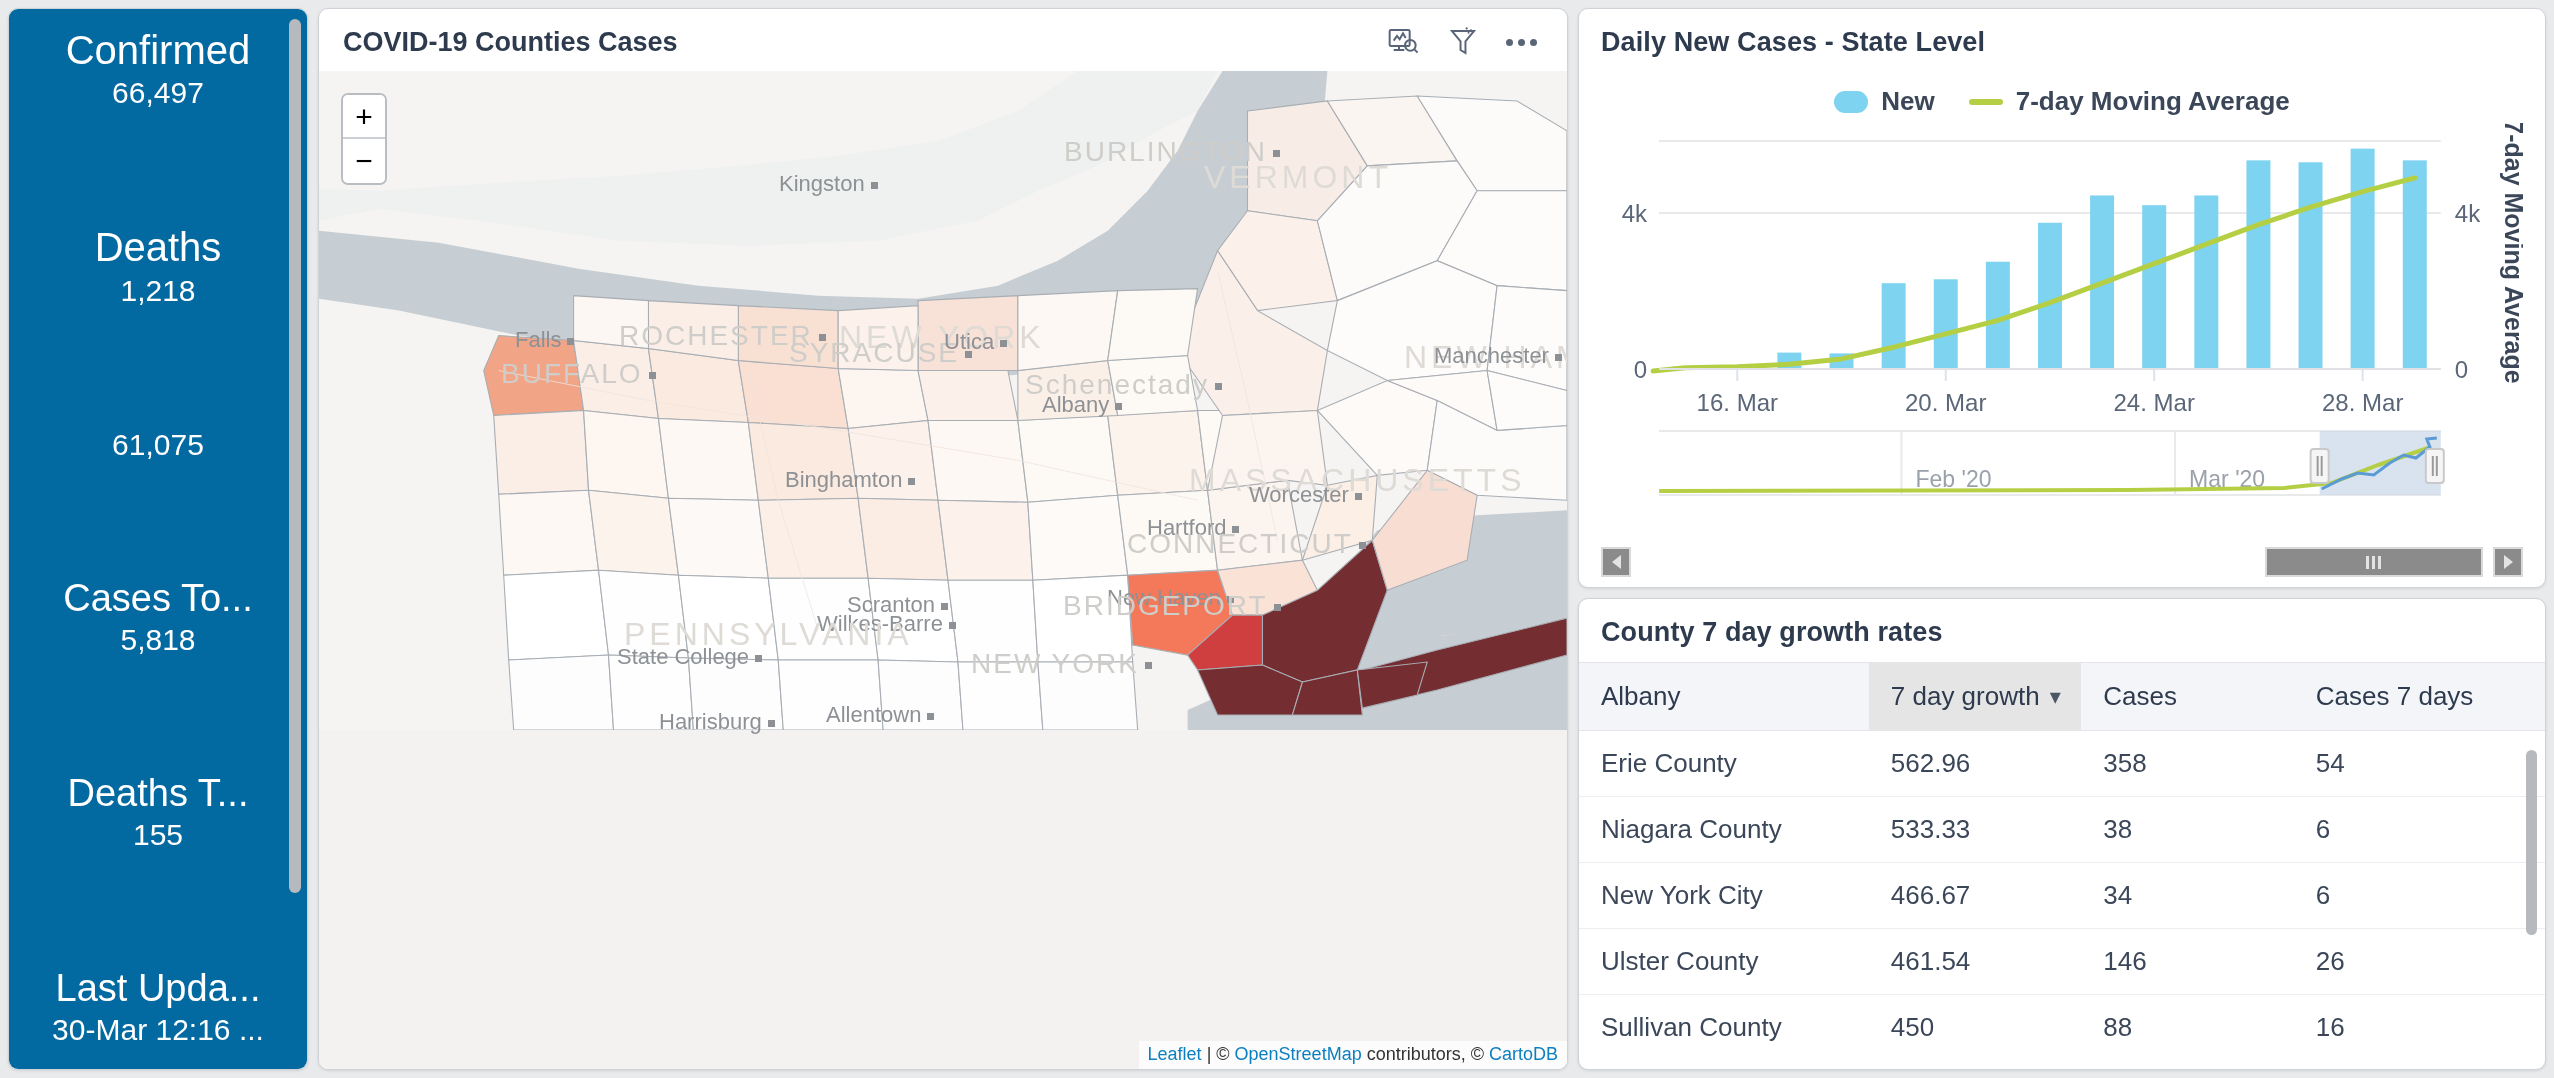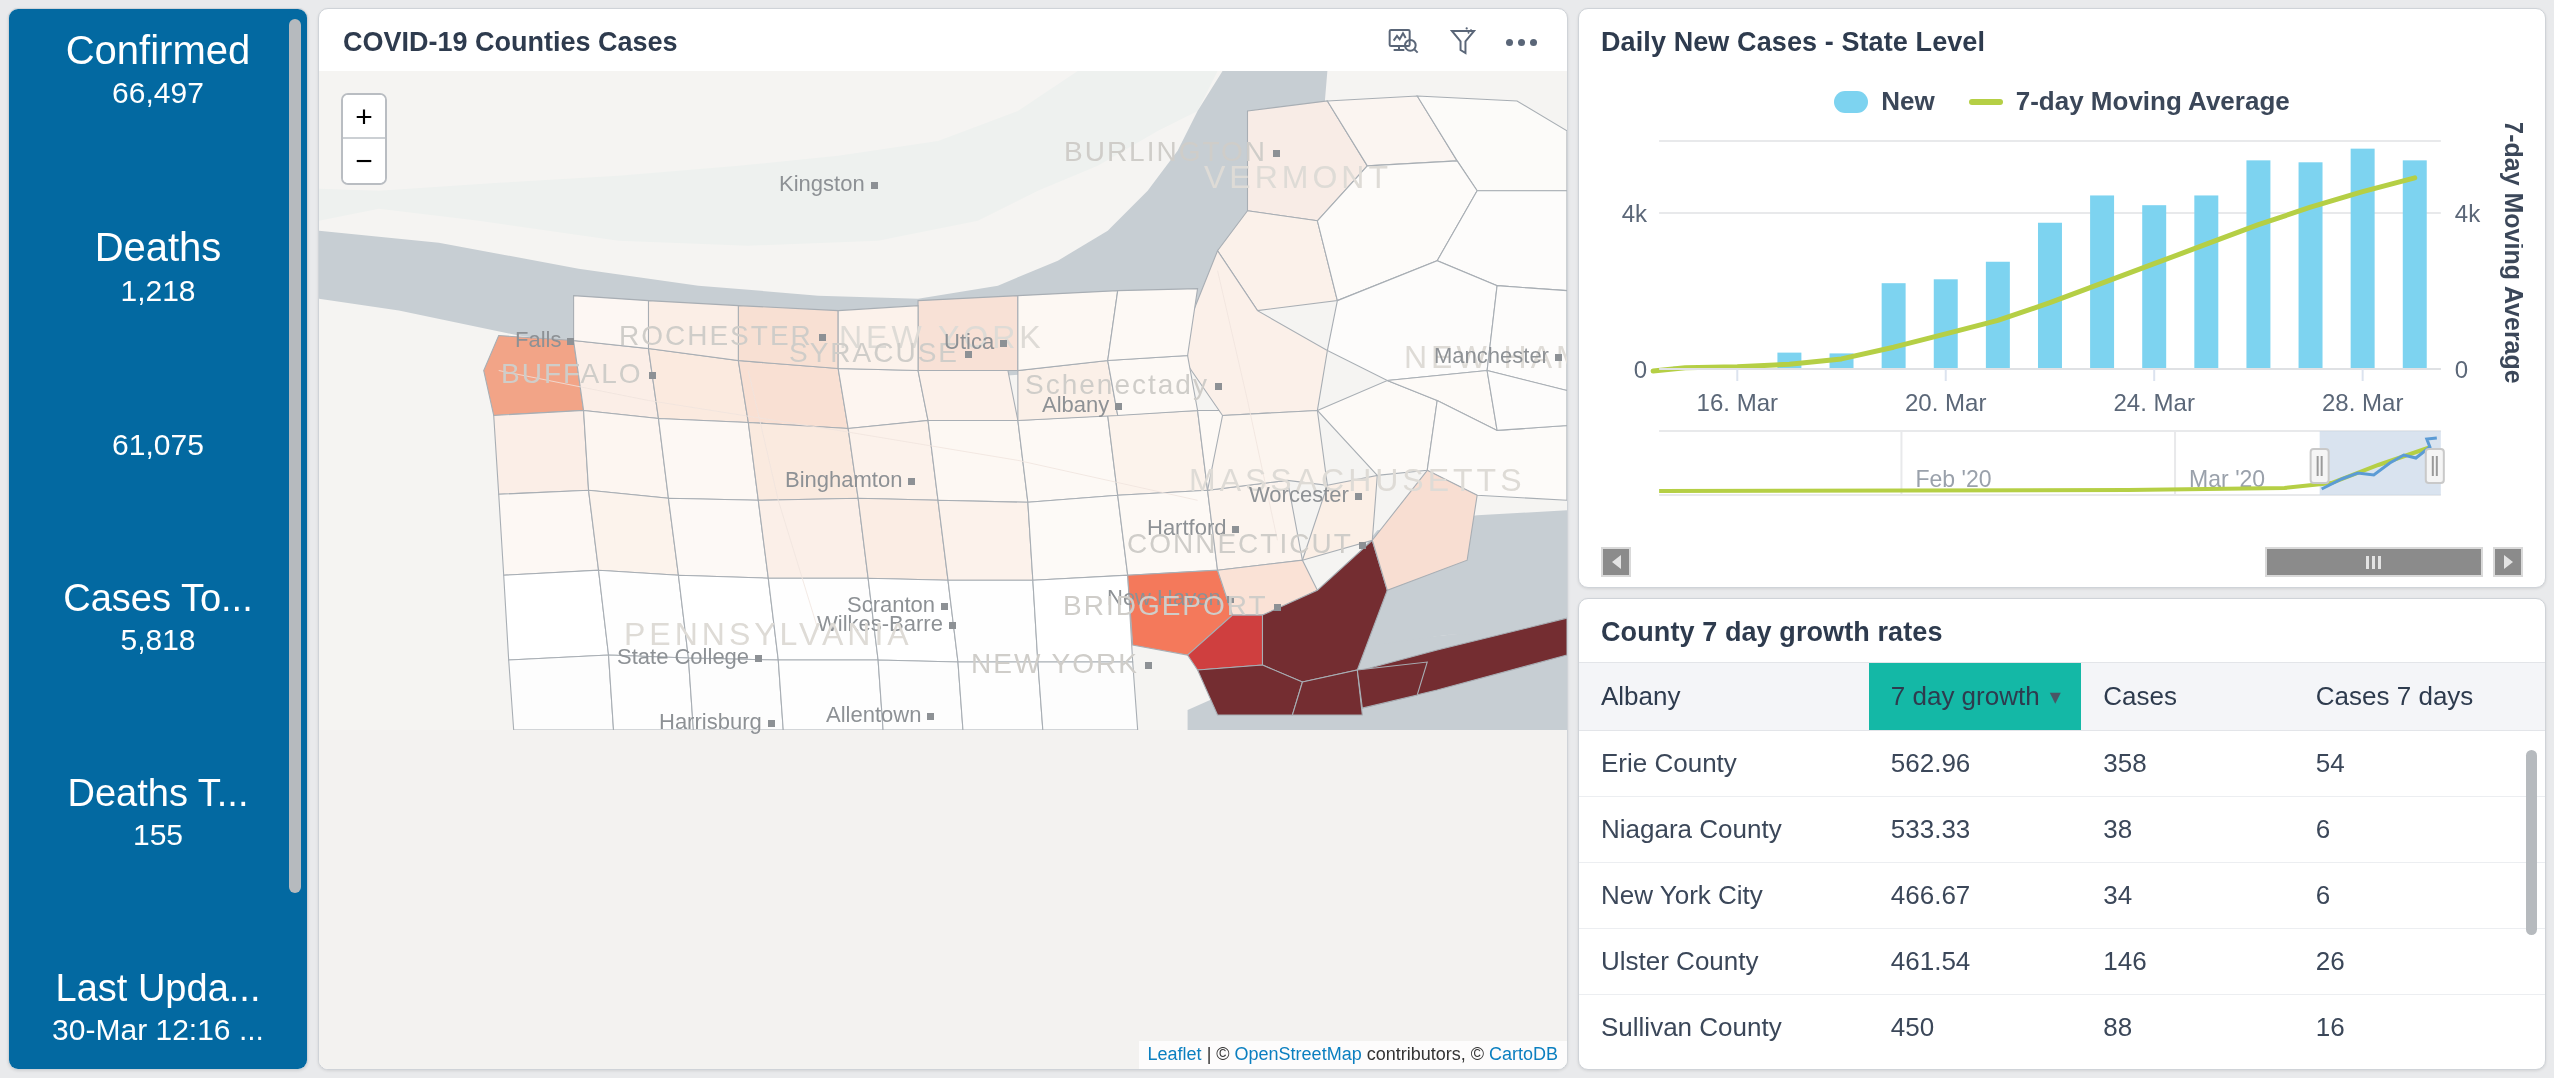--- a/index.html
+++ b/index.html
@@ -118,21 +118,21 @@
   .nav-thumb i { width: 3px; height: 13px; background: #e3e3e3; display: block; }
 
   
   .tbl-wrap { flex: 1; overflow: hidden; position: relative; }
   table { width: 100%; border-collapse: collapse; font-size: 26px; color: #3b4759; }
   thead th {
     background: #f4f5f8; text-align: left; font-weight: 400; color: #2e3b4e;
     padding: 18px 0 18px 22px; font-size: 26px; border-top: 1px solid #e3e5e9; border-bottom: 1px solid #e3e5e9;
     position: relative; white-space: nowrap;
   }
-  thead th.sorted { background: #14b8a6; }
+  thead th.sorted { background: #e5e5e5; }
   .sort-cell { display: inline-flex; align-items: center; gap: 10px; }
   .chev { font-size: 22px; color: #4a5565; }
   tbody td {
     padding: 17px 0 17px 22px; border-bottom: 1px solid #eceef1; white-space: nowrap;
   }
   tbody tr:last-child td { border-bottom: none; }
   col.c-county { width: 30%; } col.c-growth { width: 22%; }
   col.c-cases { width: 22%; } col.c-cases7 { width: 26%; }
   .tbl-scroll { position: absolute; right: 8px; top: 88px; bottom: 20px; width: 11px; }
   .tbl-scroll .thumb { position: absolute; left:0; top: 0; width: 11px; height: 62%; background: #b6babe; border-radius: 6px; }

